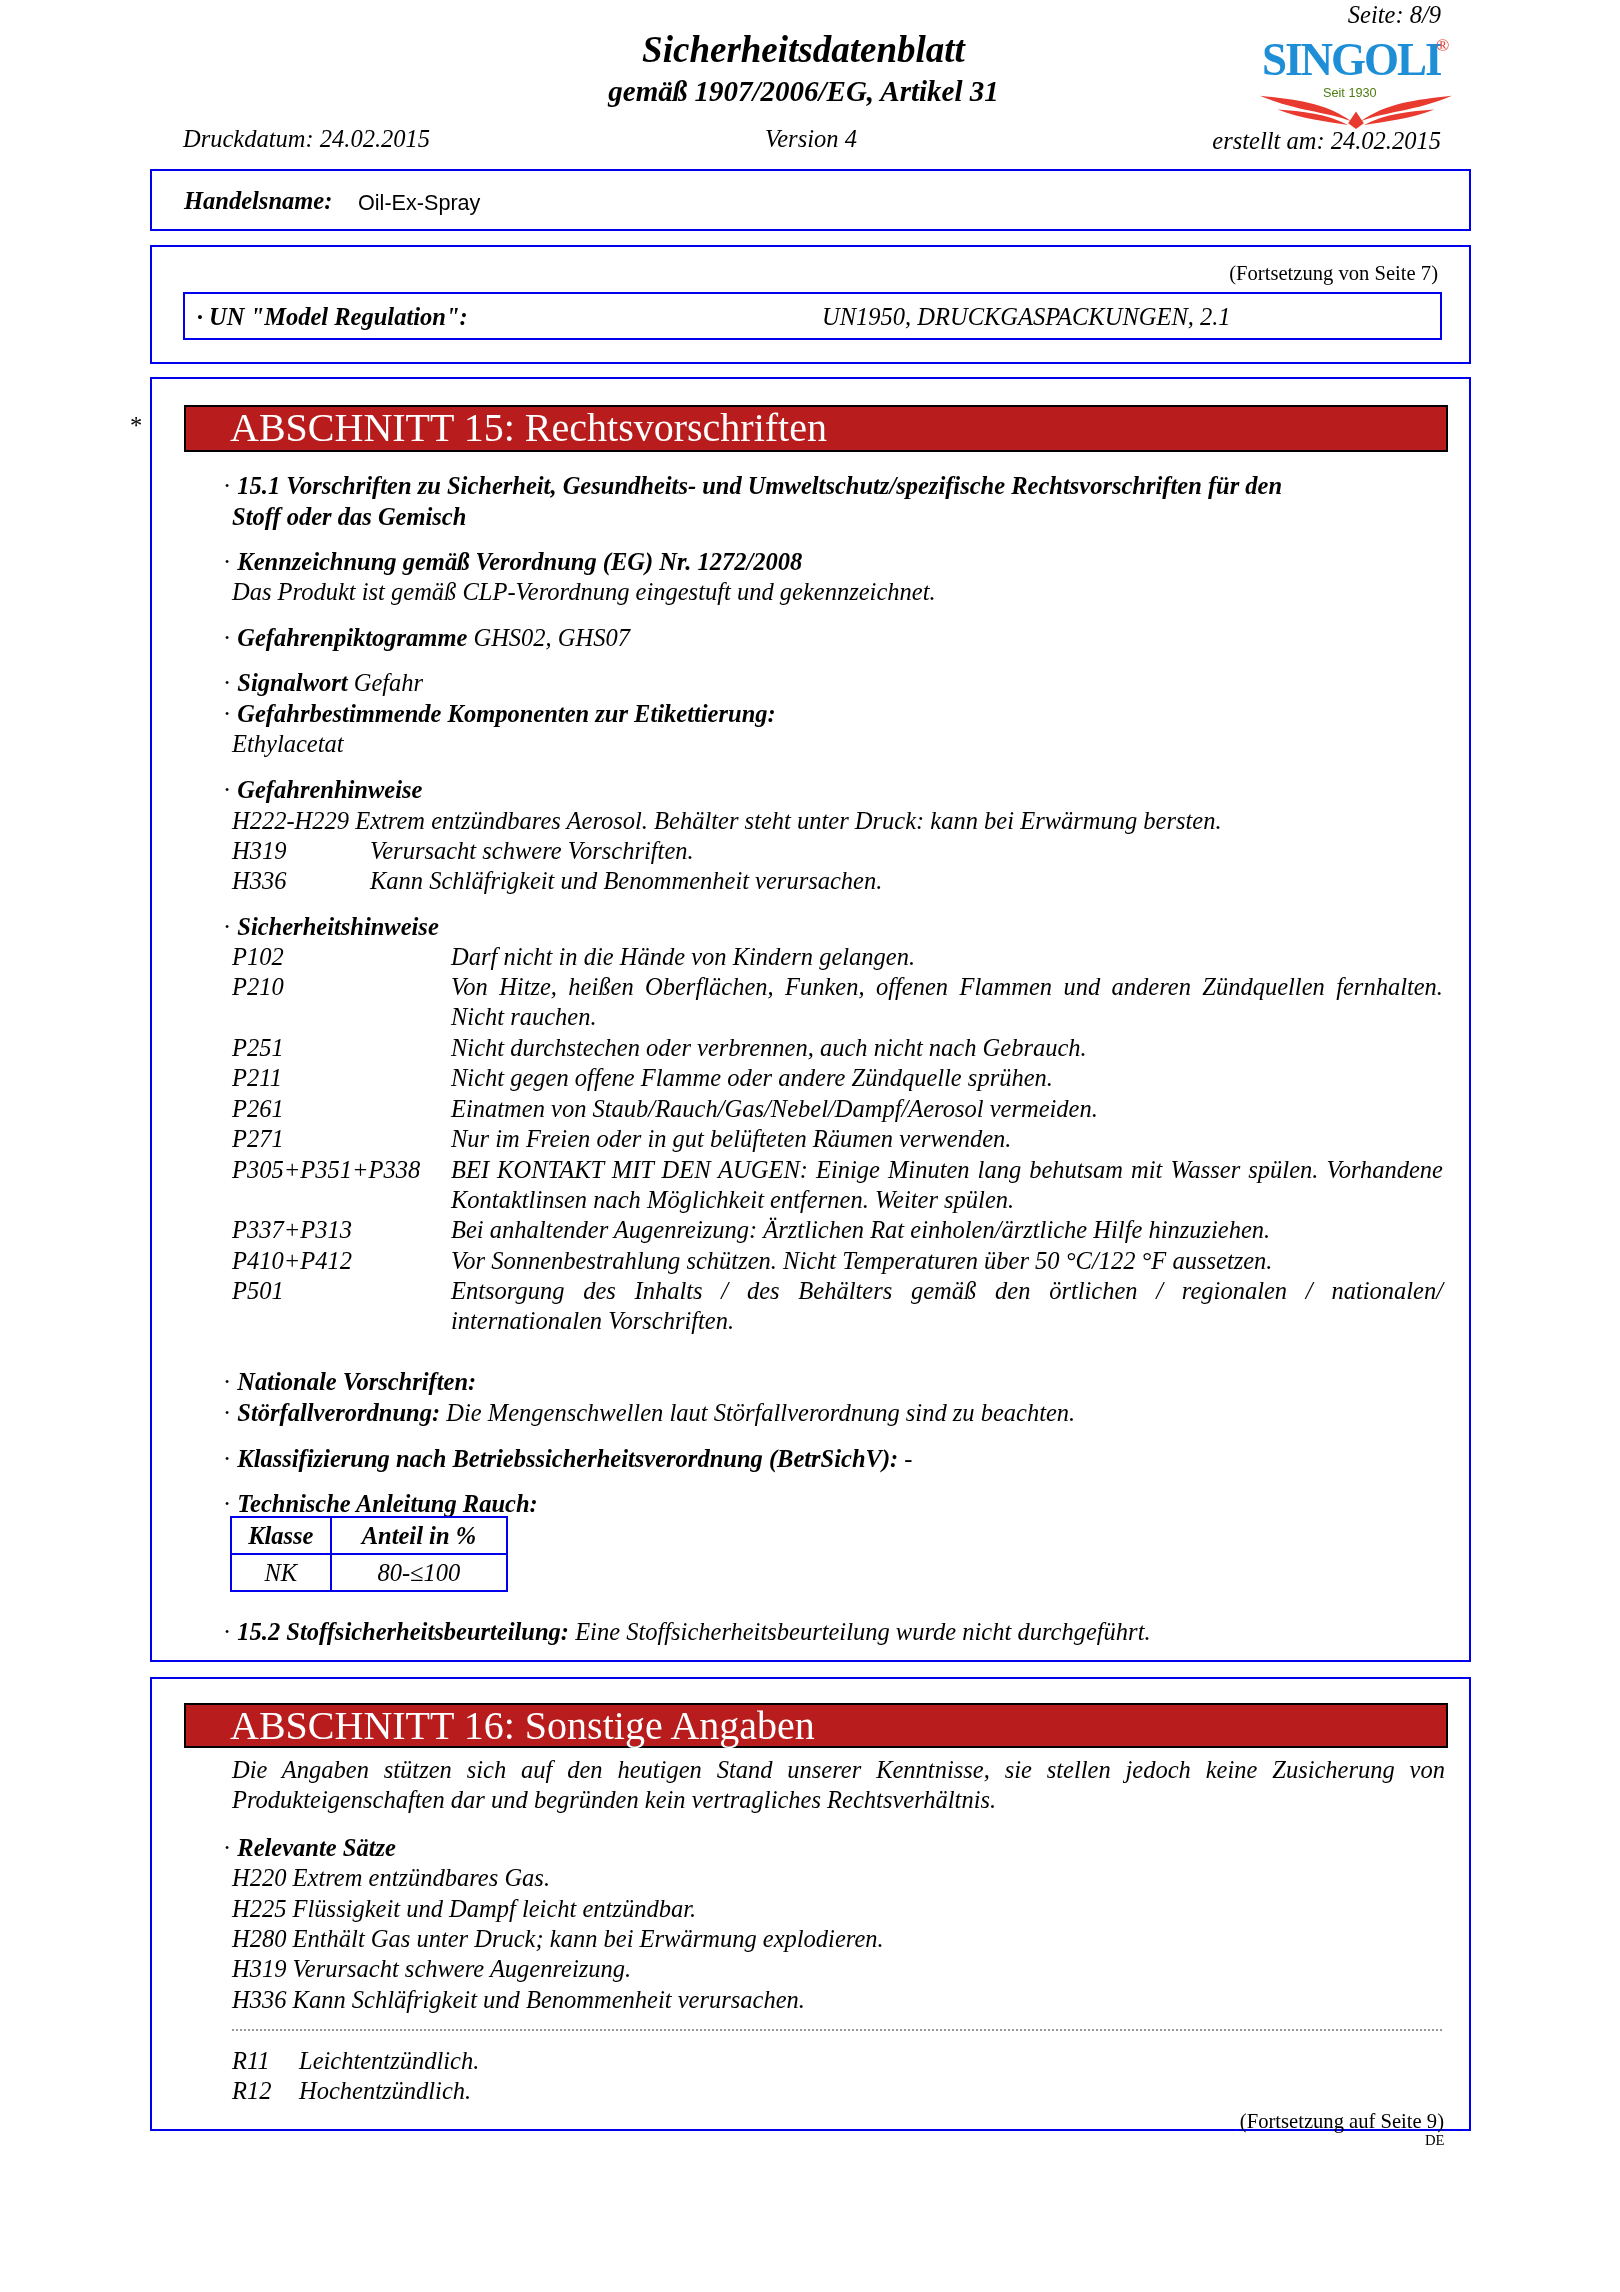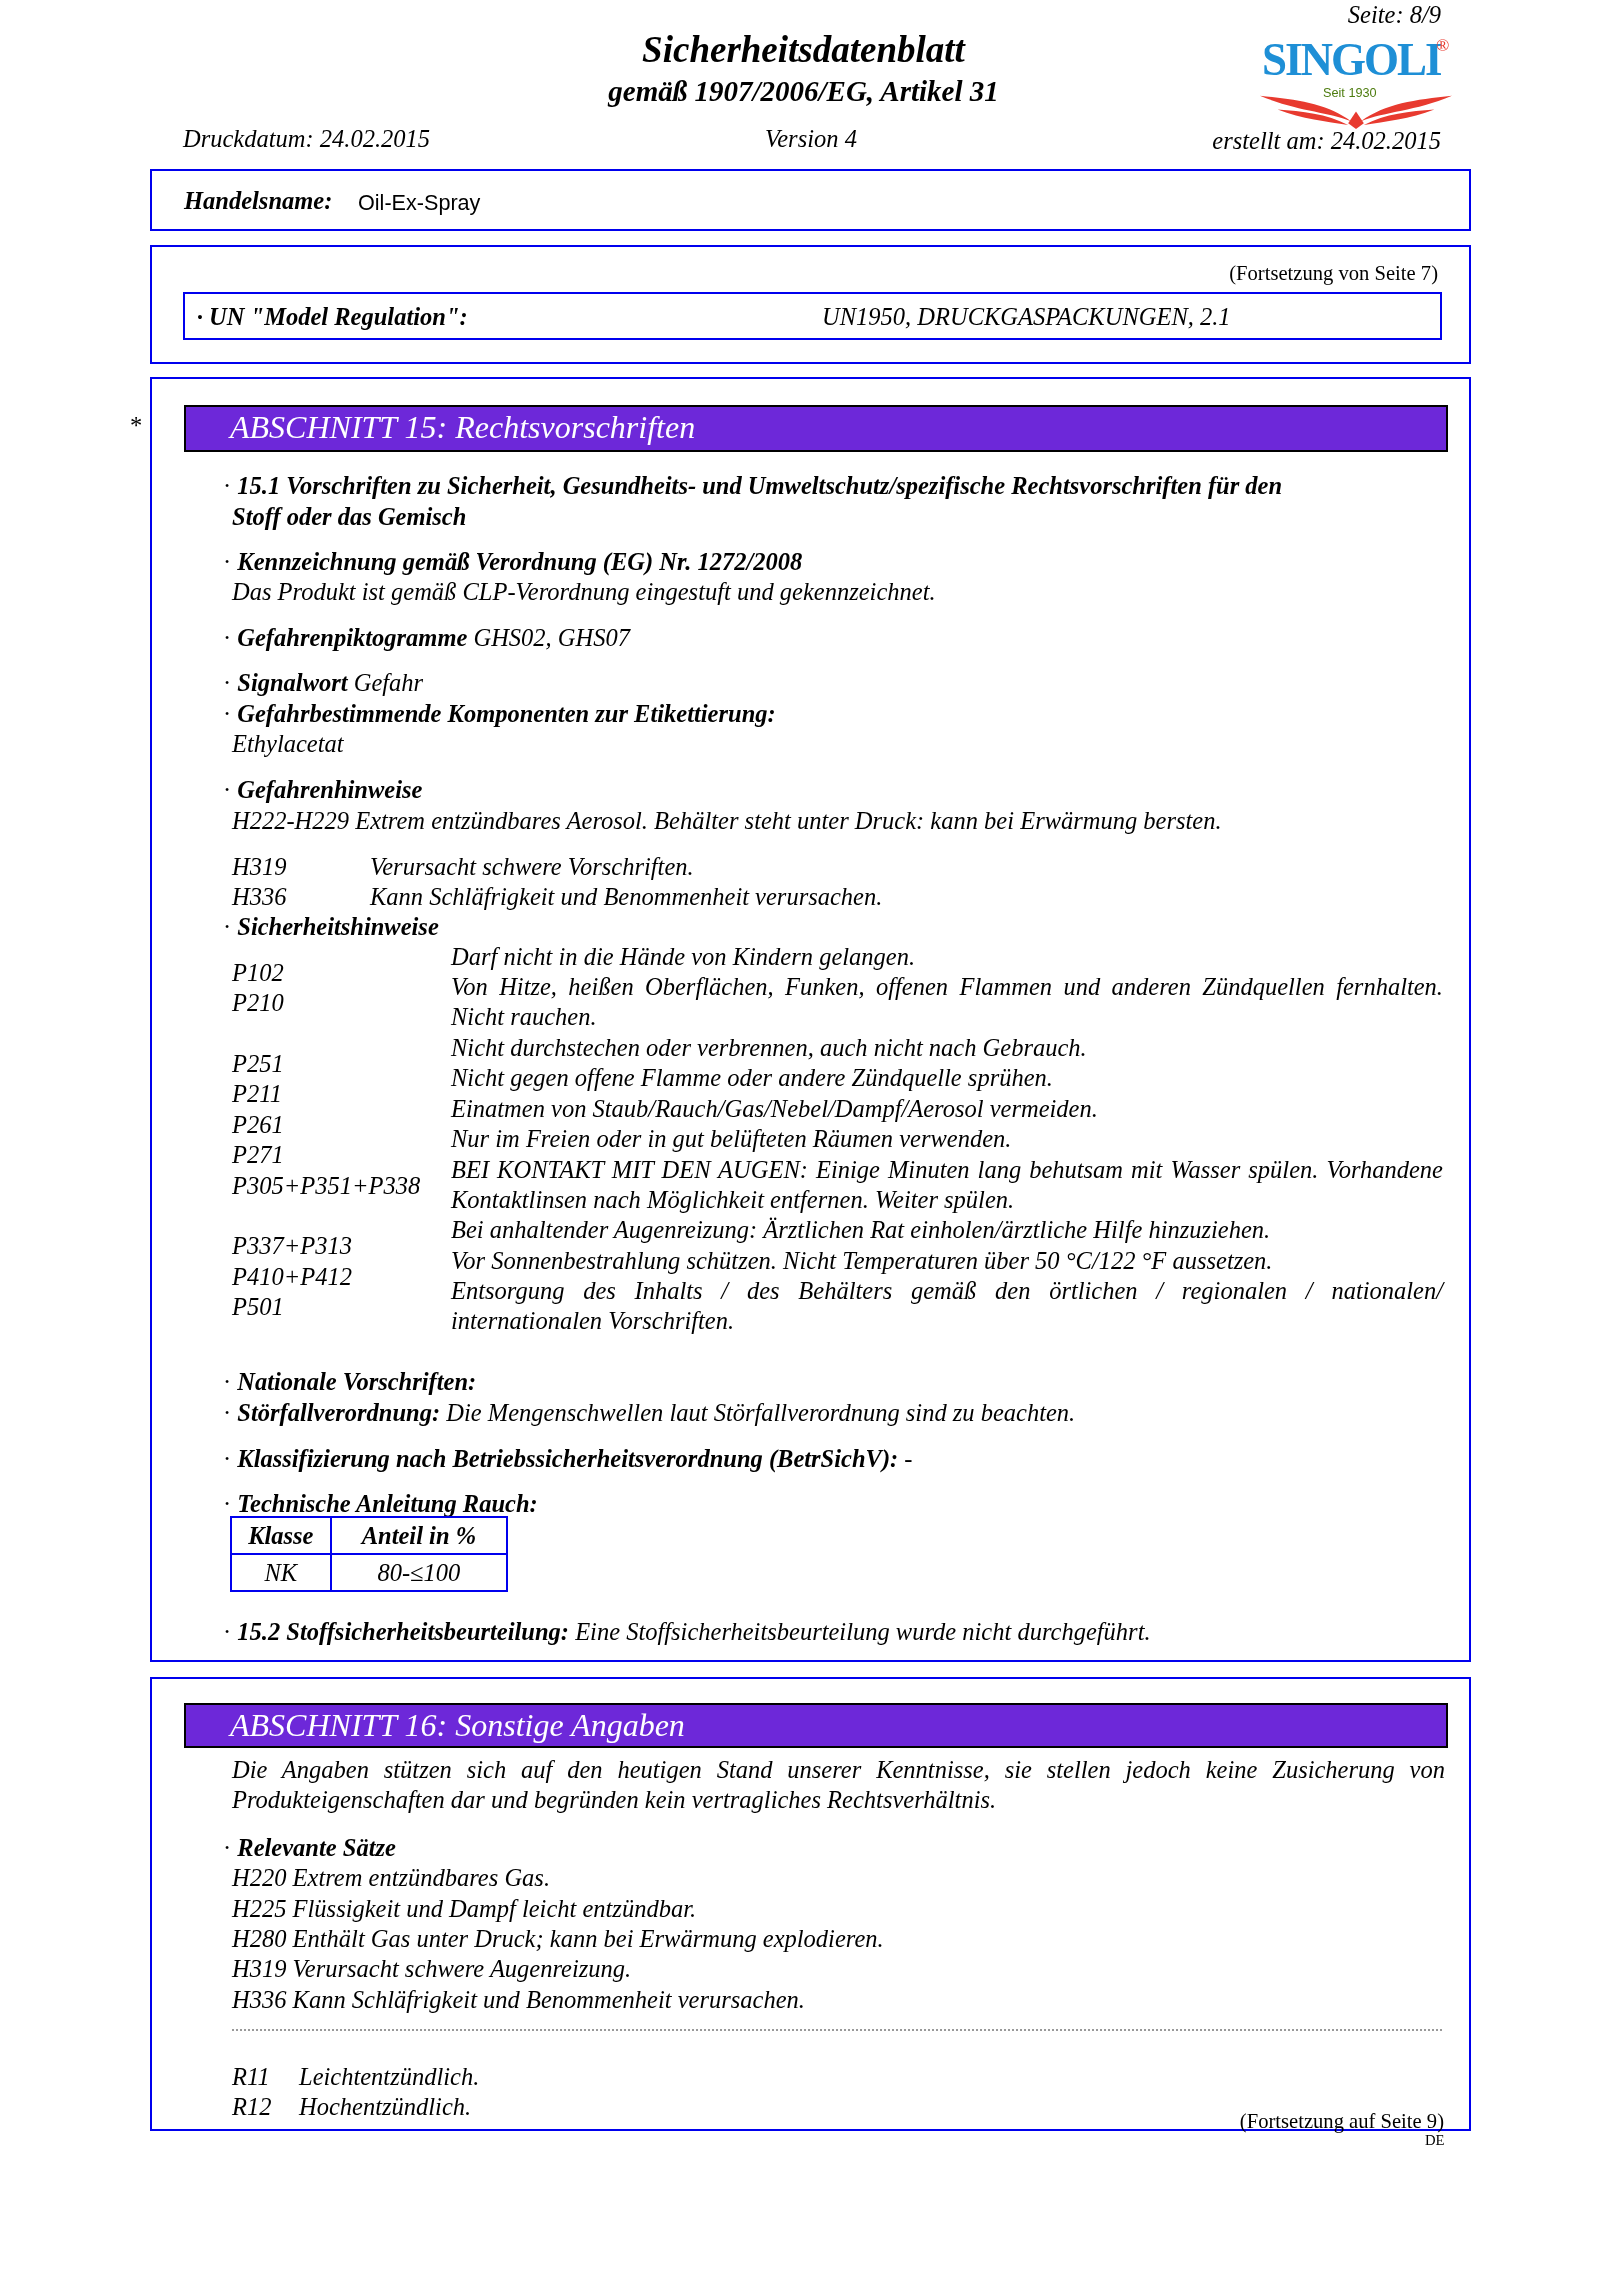--- a/index.html
+++ b/index.html
@@ -3,25 +3,25 @@
 <meta charset="utf-8">
 <style>
   html, body { margin: 0; padding: 0; background: #ffffff; }
   body { width: 1620px; height: 2293px; position: relative; overflow: hidden;
          font-family: "Liberation Serif", "DejaVu Serif", serif; color: #000; }
   .abs { position: absolute; }
   .it { font-style: italic; }
   .b { font-weight: bold; }
   .box { position: absolute; border: 2.9px solid #0000ee; box-sizing: border-box; }
   .thin { border-width: 2px; }
-  .hdr { position: absolute; background: #6d28d9; border: 2px solid #000; box-sizing: border-box;
-         color: #fff; font-style: italic; font-size: 32px; line-height: 41px; padding-left: 44px; }
+  .hdr { position: absolute; background: #b91c1c; border: 2px solid #000; box-sizing: border-box;
+         color: #fff; font-size: 40px; line-height: 41px; padding-left: 44px; }
   .line { position: absolute; font-size: 24.5px; font-style: italic; white-space: nowrap; line-height: 30px; }
   .dot { font-style: normal; font-weight: normal; }
-  .code { position: absolute; font-size: 24.5px; font-style: italic; white-space: nowrap; line-height: 30px; margin-top: 16px; }
+  .code { position: absolute; font-size: 24.5px; font-style: italic; white-space: nowrap; line-height: 30px; }
   .desc { position: absolute; font-size: 24.5px; font-style: italic; line-height: 30px; text-align: justify; }
   table.tal { position: absolute; border-collapse: collapse; font-size: 24.5px; font-style: italic; }
   table.tal td { border: 2px solid #0000ee; text-align: center; padding: 0 9.8px; height: 35px; }
   table.tal tr.head td { font-weight: bold; border-bottom-width: 2.9px; }
   .logo { position: absolute; }
   .dots { position: absolute; border-top: 2px dotted #999; }
 </style>
 </head>
 <body>
 

